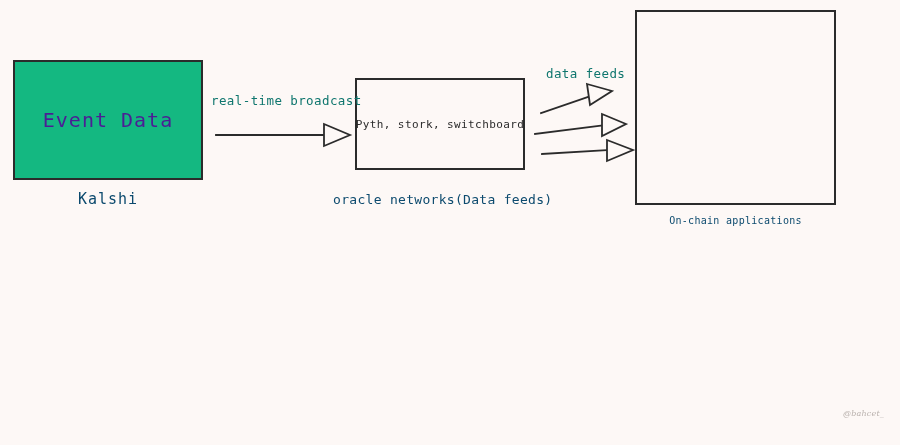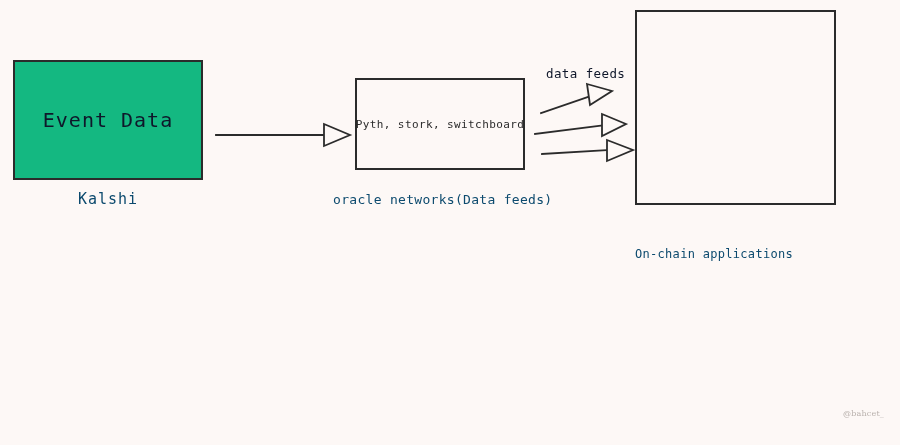--- a/index.html
+++ b/index.html
@@ -28,21 +28,21 @@
   }
   #source-box {
     left: 13px;
     top: 60px;
     width: 190px;
     height: 120px;
     background: #14B881;
   }
   #source-box-label {
     font-size: 20px;
-    color: #0f172a;
+    color: #4c1d95;
     letter-spacing: 1px;
     white-space: nowrap;
   }
   #oracle-box {
     left: 355px;
     top: 78px;
     width: 170px;
     height: 92px;
     background: #FDF8F6;
   }
@@ -76,27 +76,27 @@
   #oracle-caption {
     left: 333px;
     top: 192px;
     font-size: 13px;
     letter-spacing: 0.3px;
   }
   #apps-caption {
     left: 635px;
     top: 215px;
     width: 201px;
-    font-size: 12px;
+    text-align: center;
+    font-size: 10px;
     letter-spacing: 0.3px;
-    margin-top: 32px;
   }
   .arrow-label {
     position: absolute;
-    color: #0f172a;
+    color: #0f766e;
     white-space: nowrap;
   }
   #broadcast-label {
     left: 211px;
     top: 93px;
     font-size: 12.5px;
     letter-spacing: 0.4px;
   }
   #feeds-label {
     left: 546px;
@@ -112,20 +112,21 @@
     height: 445px;
     pointer-events: none;
   }
   #watermark {
     position: absolute;
     left: 843px;
     top: 409px;
     font-size: 8px;
     color: #b9b1ad;
     font-family: "DejaVu Serif", serif;
+    font-style: italic;
     letter-spacing: 0.2px;
     white-space: nowrap;
   }
 </style>
 </head>
 <body>
 
 <div id="canvas">
 
   <svg id="arrow-layer" viewBox="0 0 900 445" xmlns="http://www.w3.org/2000/svg">
@@ -162,17 +163,18 @@
   <div class="caption" id="oracle-caption">oracle networks(Data feeds)</div>
 
   <div class="box" id="apps-box">
     
     
     
     
   </div>
   <div class="caption" id="apps-caption">On-chain applications</div>
 
+  <div class="arrow-label" id="broadcast-label">real-time broadcast</div>
   <div class="arrow-label" id="feeds-label">data feeds</div>
 
   <div id="watermark">@bahcet_</div>
 
 </div>
 
 </body></html>

